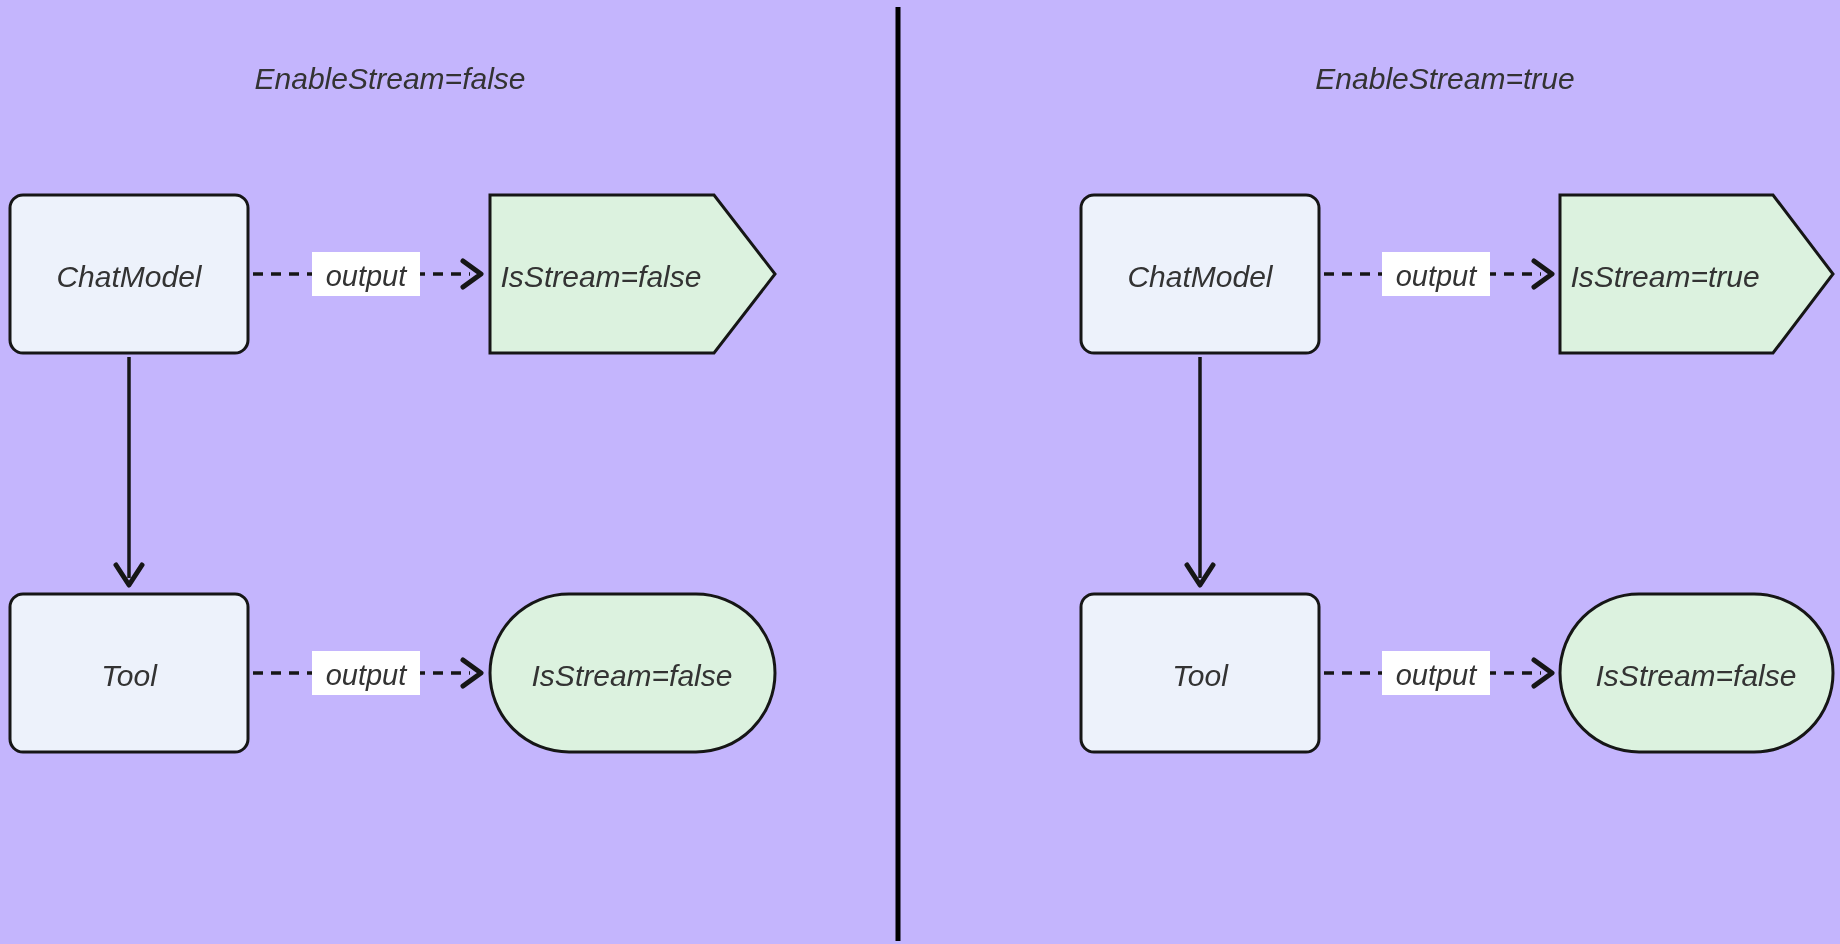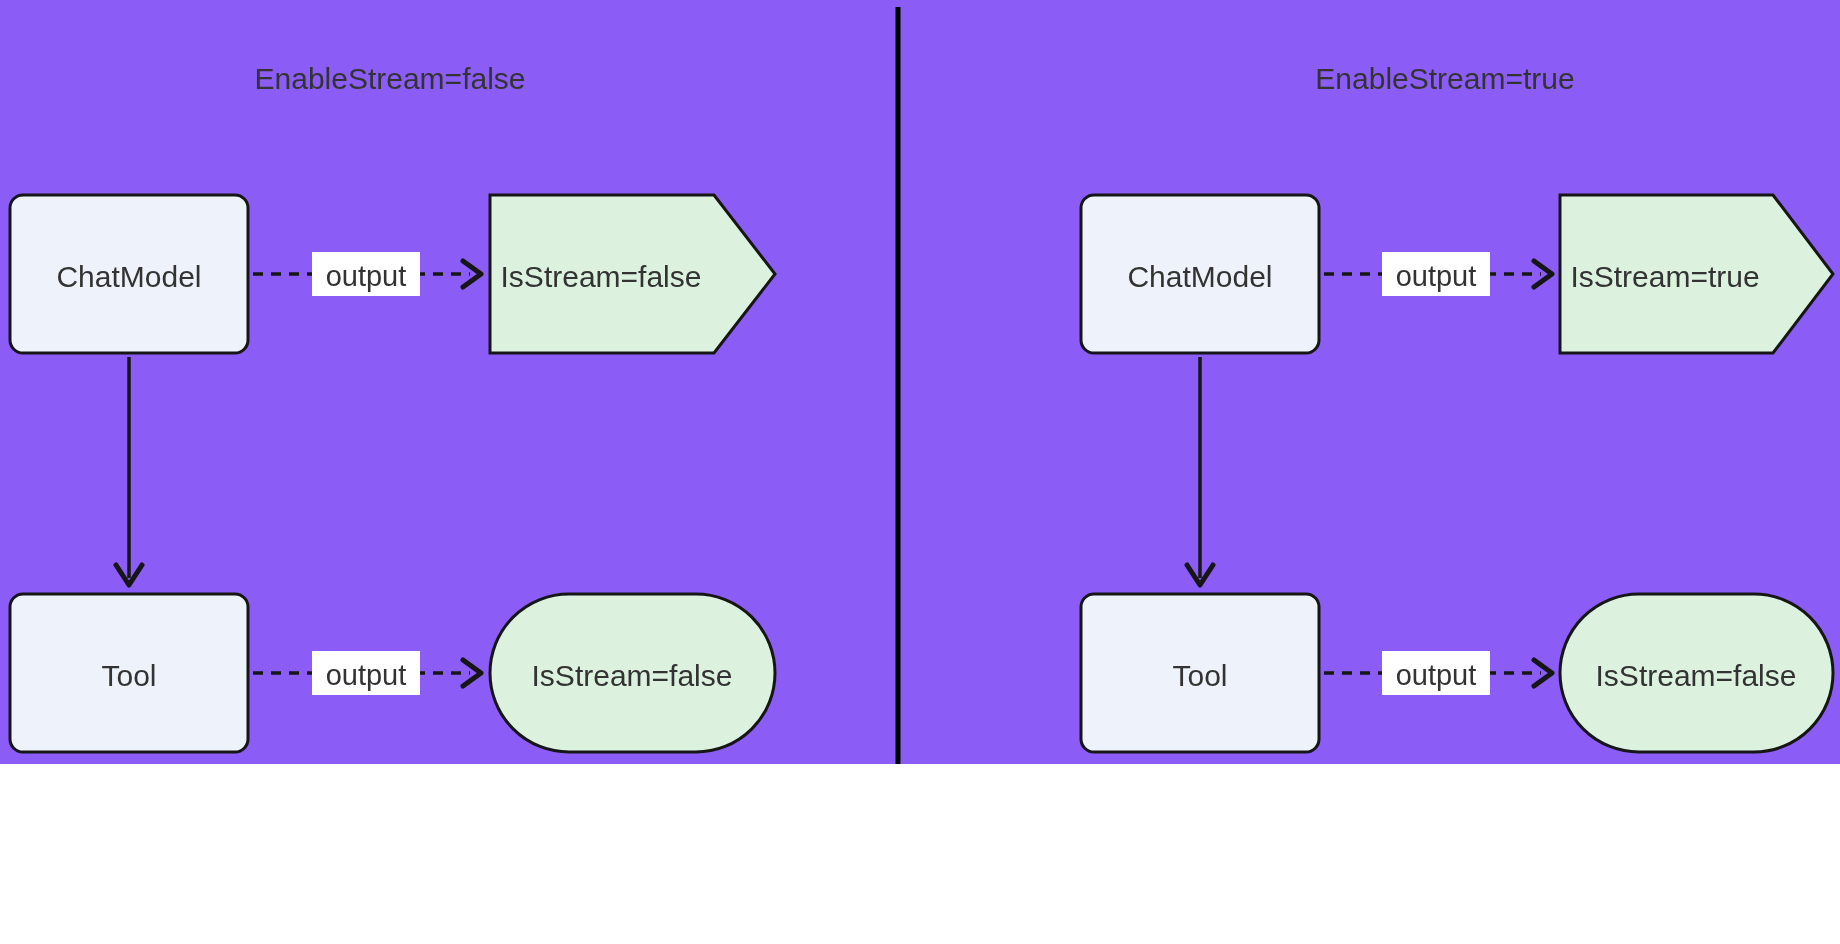--- a/index.html
+++ b/index.html
@@ -1,17 +1,17 @@
 <!DOCTYPE html>
 <html><head>
 <meta charset="utf-8">
 <style>
   html,body{margin:0;padding:0;background:#ffffff;}
-  .canvas{position:relative;width:1840px;height:764px;background:#8b5cf6;overflow:hidden;
-          font-family:"Liberation Sans", sans-serif;}
+  .canvas{position:relative;width:1840px;height:944px;background:#c4b5fd;overflow:hidden;
+          font-family:"Liberation Sans", sans-serif;font-style:italic;}
   svg{display:block;}
   .node-rect{fill:#edf2fb;stroke:#161616;stroke-width:3;}
   .result-shape{fill:#dcf2df;stroke:#161616;stroke-width:3;stroke-linejoin:miter;}
   .node-label{fill:#333333;font-size:30px;text-anchor:middle;}
   .panel-title{fill:#333333;font-size:30px;text-anchor:middle;}
   .edge-label{fill:#333333;font-size:29px;text-anchor:middle;}
   .dash-line{stroke:#161616;stroke-width:3.5;stroke-dasharray:10 8;fill:none;}
   .solid-line{stroke:#161616;stroke-width:3.5;fill:none;}
   .arrow-head{stroke:#161616;stroke-width:5;fill:none;stroke-linecap:round;stroke-linejoin:round;}
   .label-bg{fill:#ffffff;}

